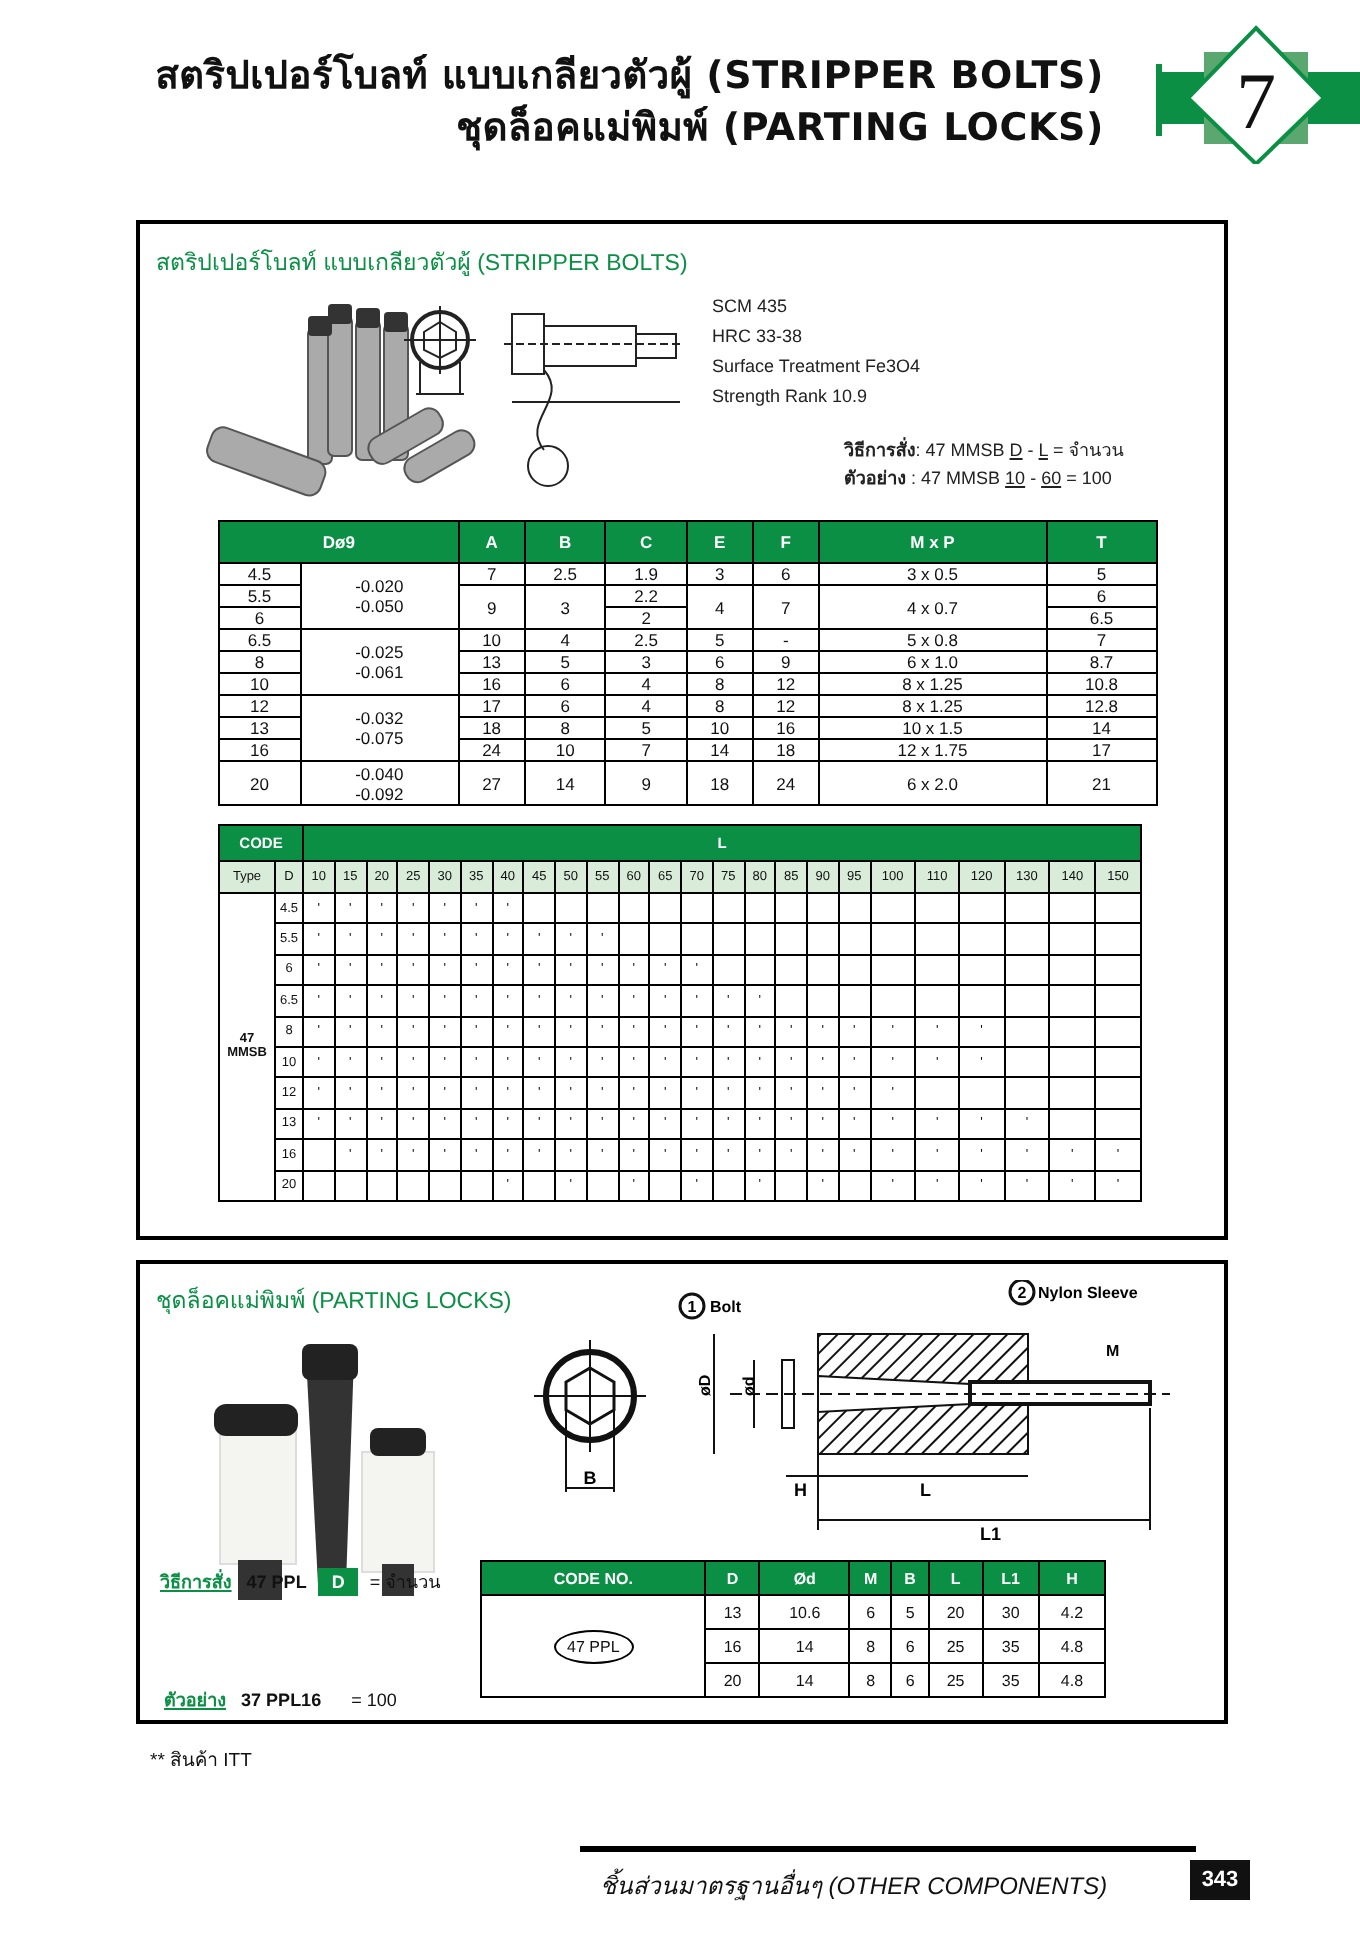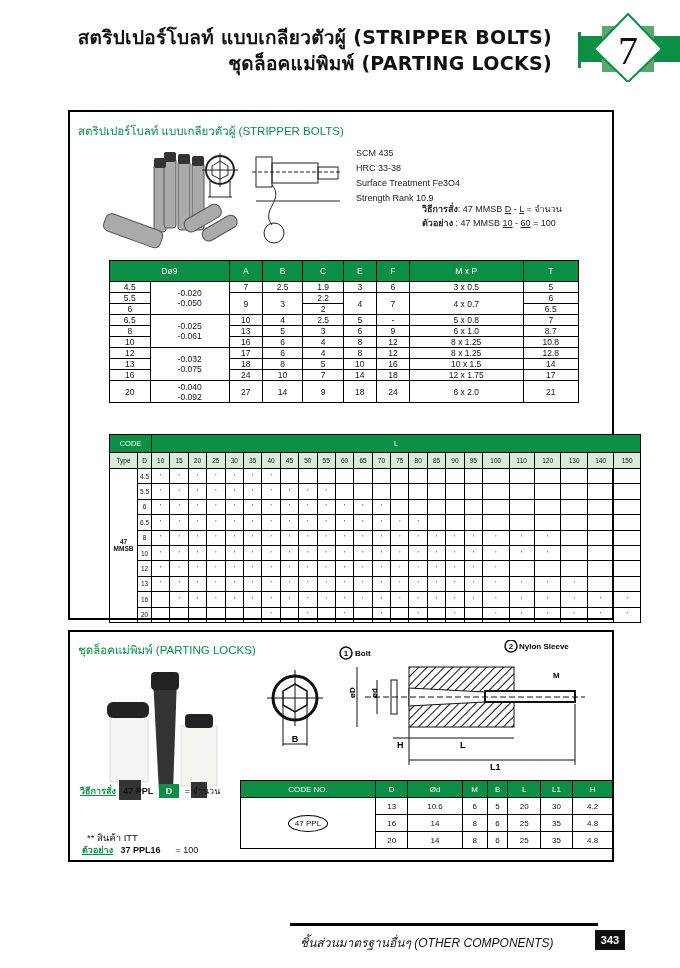--- a/index.html
+++ b/index.html
@@ -17,39 +17,39 @@
   #panel1 { left: 68px; top: 110px; width: 546px; height: 510px; }
   #panel2 { left: 68px; top: 630px; width: 546px; height: 232px; }
   .sec-title { position: absolute; color: #0a8f45; font-size: 11.5px; white-space: nowrap; }
   .spec { position: absolute; font-size: 9px; color: #222; white-space: nowrap; line-height: 15px; }
   .order { position: absolute; font-size: 9px; color: #222; white-space: nowrap; line-height: 14px; }
   .order b { font-weight: bold; }
   .order u { text-decoration: underline; }
   
   table { border-collapse: collapse; position: absolute; font-size: 8.5px; }
   td, th { border: 1px solid #000; text-align: center; padding: 0; }
-  th { background: #0a8f45; color: #fff; font-weight: normal; }
+  th { background: #0a8f45; color: #fff; font-weight: bold; }
   .subhead td { background: #d9ecd9; color: #111; }
   #dims { left: 109px; top: 260px; width: 470px; }
   #dims td { height: 11px; line-height: 10px; }
   #dims th { height: 21px; }
-  #lens { left: 109px; top: 434px; width: 532px; font-size: 6.5px; border-radius: 22px; }
+  #lens { left: 109px; top: 412px; width: 462px; font-size: 6.5px; border-radius: 22px; }
   #lens th { height: 18px; font-size: 7.5px; }
   #lens .subhead td { height: 16px; }
   #lens td.m { height: 15.4px; }
-  #ppl { left: 240px; top: 780px; width: 373px; font-size: 8px; }
+  #ppl { left: 240px; top: 780px; width: 313px; font-size: 8px; }
   #ppl th { height: 17px; }
   #ppl td { height: 17px; }
   .oval { display: inline-block; border: 1.5px solid #000; border-radius: 50%; padding: 3px 6px; font-size: 8px; }
   
   #foot-rule { position: absolute; left: 290px; top: 923px; width: 308px; height: 3px; background: #000; }
   #foot-text { position: absolute; left: 300px; top: 933px; font-size: 12px; font-style: italic; color: #111; white-space: nowrap; }
   #page-num { position: absolute; left: 595px; top: 930px; width: 30px; height: 20px; background: #111; color: #fff;
               font-weight: bold; font-size: 11px; text-align: center; line-height: 20px; }
-  .note { position: absolute; left: 75px; top: 830px; font-size: 9.5px; margin-left: 12px; }
+  .note { position: absolute; left: 75px; top: 872px; font-size: 9.5px; }
   .order-ppl { position: absolute; font-size: 9px; white-space: nowrap; }
   .green-u { color: #0a8f45; text-decoration: underline; font-weight: bold; }
   .dbox { display: inline-block; background: #0a8f45; color: #fff; padding: 2px 7px; font-weight: bold; margin: 0 3px; }
 </style>
 </head>
 <body>
 
 <div id="hdr1">สตริปเปอร์โบลท์ แบบเกลียวตัวผู้ (STRIPPER BOLTS)</div>
 <div id="hdr2">ชุดล็อคแม่พิมพ์ (PARTING  LOCKS)</div>
 <svg id="chapter-badge" viewBox="0 0 104 70">
@@ -100,21 +100,21 @@
   </g>
 </svg>
 
 <div class="spec" style="left:356px; top:146px;">
   <div>SCM 435</div>
   <div>HRC 33-38</div>
   <div>Surface Treatment Fe3O4</div>
   <div>Strength Rank 10.9</div>
 </div>
 
-<div class="order" style="left:422px; top:202px;">
+<div class="order" style="left:422px; top:218px;">
   <div><b>วิธีการสั่ง</b><span>: 47 MMSB </span><u>D</u><span> - </span><u>L</u><span> = จำนวน</span></div>
   <div><b>ตัวอย่าง</b><span> : 47 MMSB </span><u>10</u><span> - </span><u>60</u><span> =  100</span></div>
 </div>
 
 <table id="dims">
   <thead>
       <tr id="dims-head">
         <th colspan="2">Dø9</th>
         <th>A</th>
         <th>B</th>

